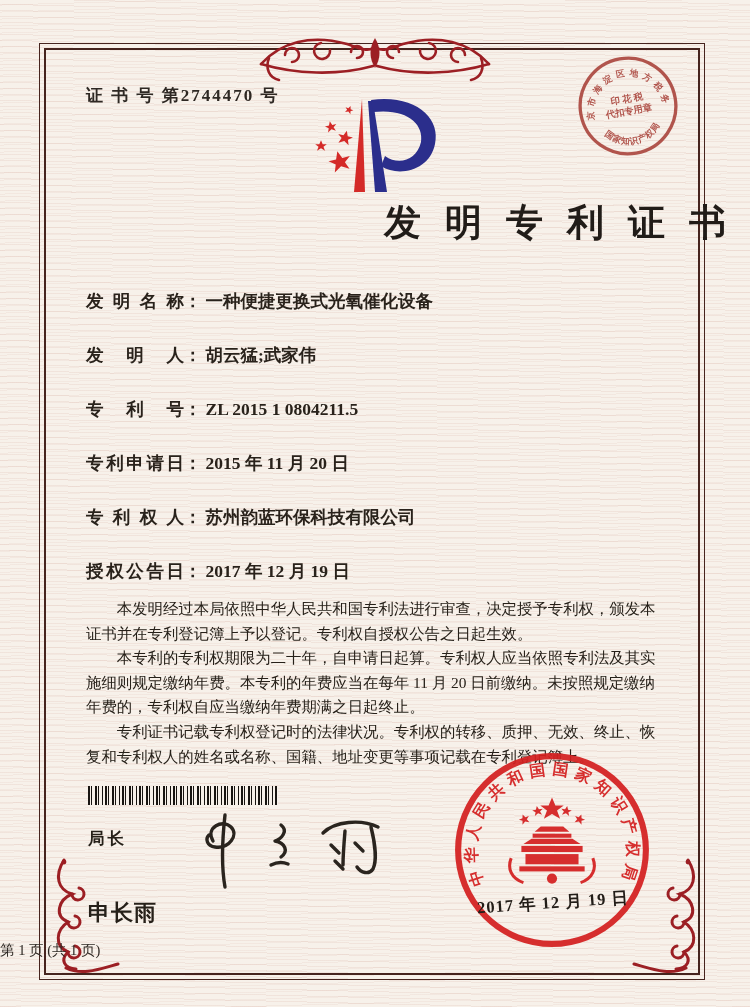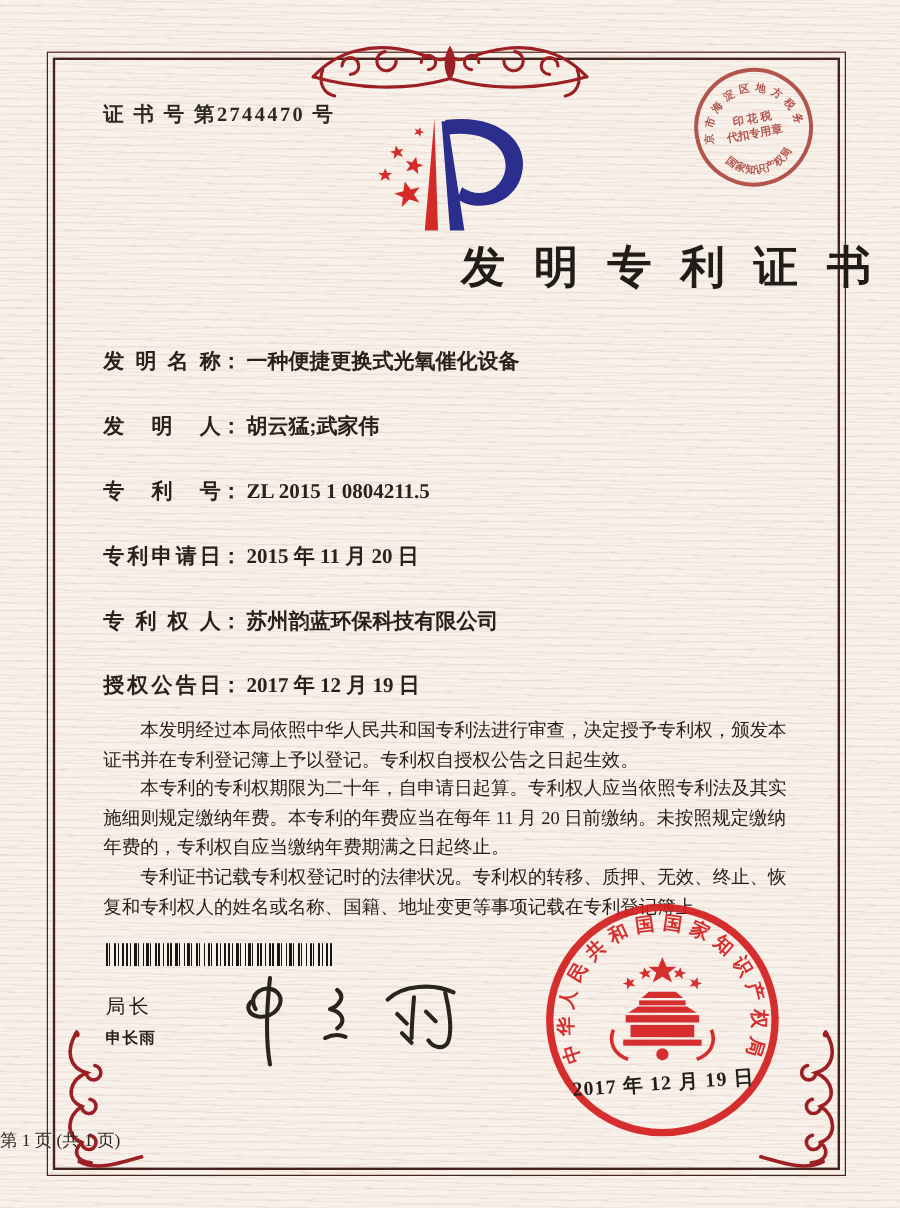--- a/index.html
+++ b/index.html
@@ -26,22 +26,22 @@
   .fields{position:absolute;left:86px;top:289px;right:60px;font-size:17.5px;font-weight:600;color:#29221b;}
   .field-row{height:23px;margin-bottom:31px;white-space:nowrap;}
   .field-label{display:inline-block;width:98px;text-align:justify;text-align-last:justify;vertical-align:top;}
   .field-colon{display:inline-block;margin-right:4px;}
   .paragraphs{position:absolute;left:86px;top:597px;width:582px;font-size:15.4px;line-height:24.6px;color:#262019;}
   .paragraphs p{margin:0;text-indent:2em;}
   .barcode{
     position:absolute;left:88px;top:786px;width:190px;height:19px;
     background:repeating-linear-gradient(90deg,#181512 0 2px,#f7f1ea 2px 3px,#181512 3px 4px,#f7f1ea 4px 7px,#181512 7px 9px,#f7f1ea 9px 10px,#181512 10px 11px,#f7f1ea 11px 14px,#181512 14px 15px,#f7f1ea 15px 17px);
   }
-  .officer-title{position:absolute;left:88px;top:828px;font-size:16.5px;font-weight:400;letter-spacing:3px;}
-  .officer-name{position:absolute;left:88px;top:856px;font-size:13px;font-weight:700;letter-spacing:1px;}
+  .officer-title{position:absolute;left:88px;top:828px;font-size:16.5px;font-weight:700;letter-spacing:3px;}
+  .officer-name{position:absolute;left:88px;top:898px;font-size:22px;font-weight:700;letter-spacing:1px;}
   .signature{position:absolute;left:185px;top:803px;}
   .seal{position:absolute;left:452px;top:750px;opacity:.93;}
   .seal-date{
     position:absolute;left:447px;top:892px;width:212px;text-align:center;
     font-size:16.5px;font-weight:700;color:#221d18;transform:rotate(-4deg);letter-spacing:1px;
   }
   .footer{position:absolute;left:0;right:0;top:941px;font-size:14.5px;color:#2e2823;}
   .tax-stamp{position:absolute;left:576px;top:54px;opacity:.88;}
   .ornament-top{position:absolute;left:255px;top:22px;}
   .corner{position:absolute;}

